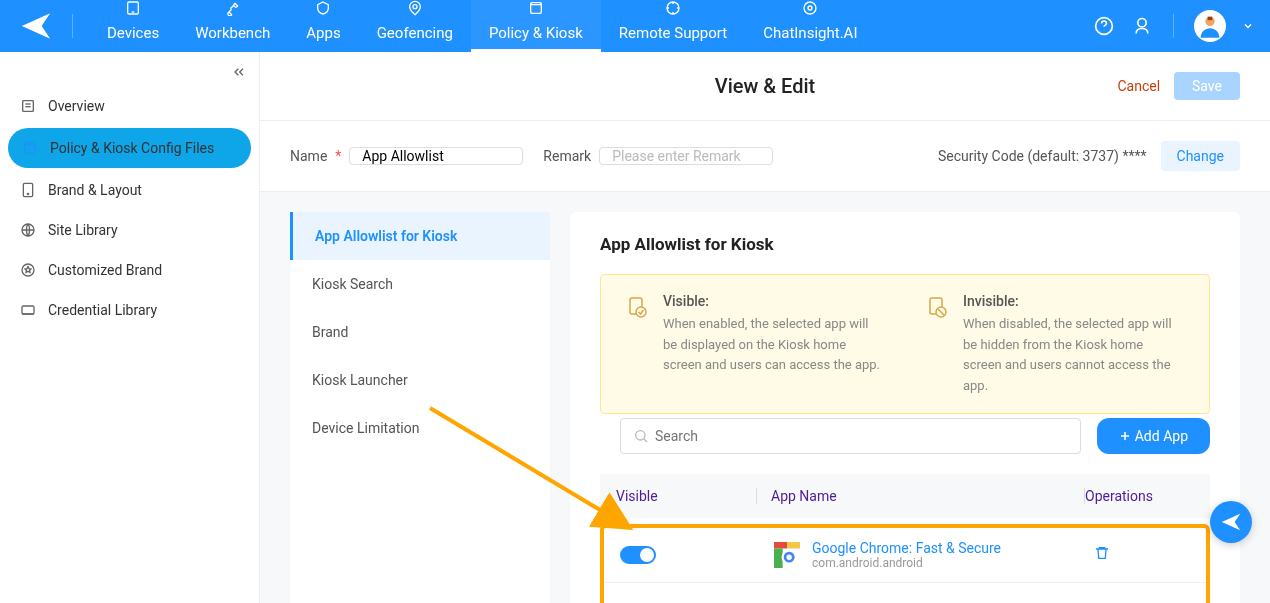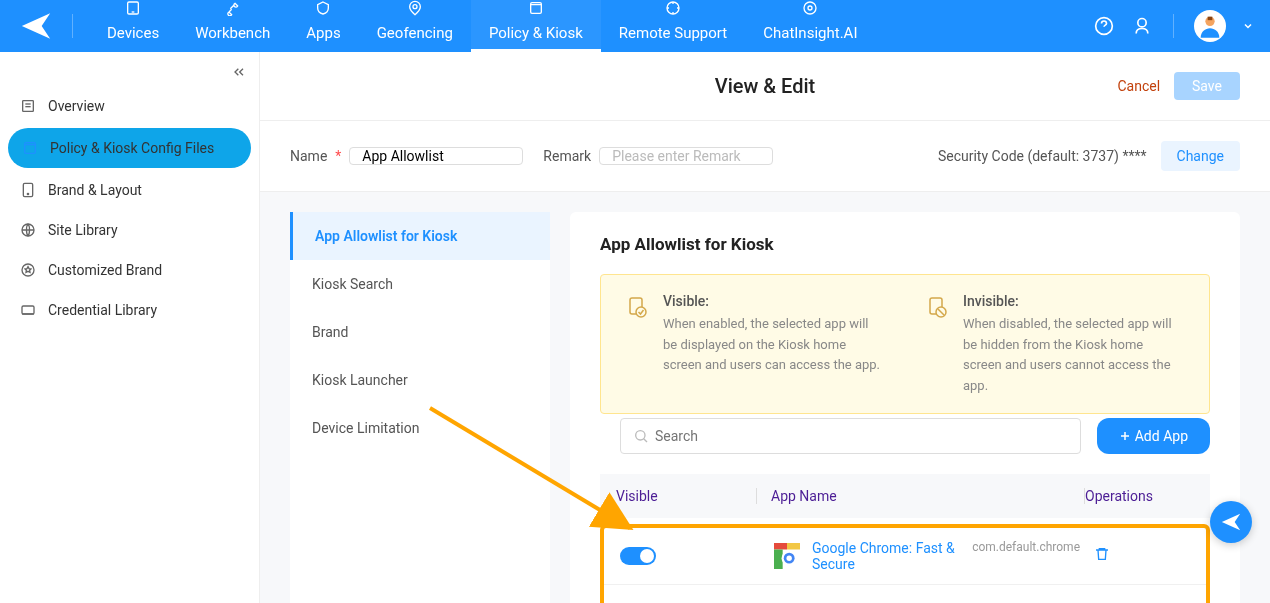--- a/index.html
+++ b/index.html
@@ -69,21 +69,21 @@
 .col-name { flex: 1; border-left: 1px solid #ddd; padding-left: 14px; }
 .col-ops { width: 110px; border-left: 1px solid #ddd; padding-left: 0; }
 
 .highlight-box { border: 4px solid #ffa500; border-radius: 6px; margin-top: 6px; }
 .table-row { display: flex; align-items: center; padding: 12px 16px; border-bottom: 1px solid #f0f0f0; }
 .table-row:last-child { border-bottom: none; }
 .toggle { width: 36px; height: 18px; background: #1e90ff; border-radius: 9px; position: relative; cursor: pointer; }
 .toggle::after { content: ""; position: absolute; width: 14px; height: 14px; background: #fff; border-radius: 50%; top: 2px; right: 2px; }
 .app-cell { flex: 1; display: flex; align-items: center; gap: 12px; padding-left: 14px; }
 .app-icon { width: 26px; height: 26px; border-radius: 3px; display: flex; align-items: center; justify-content: center; flex-shrink: 0; }
-.app-meta { display: flex; flex-direction: row; }
+.app-meta { display: flex; flex-direction: column; }
 .app-name { color: #1e90ff; font-size: 14px; cursor: pointer; }
 .app-pkg { color: #999; font-size: 12px; }
 .ops-cell { width: 110px; display: flex; justify-content: flex-start; padding-left: 14px; }
 .trash-icon { color: #1e90ff; cursor: pointer; }
 
 
 .arrow-svg { position: absolute; left: 420px; top: 398px; pointer-events: none; z-index: 50; }
 
 
 .fab { position: absolute; right: 18px; bottom: 60px; width: 42px; height: 42px; border-radius: 50%; background: #1e90ff; display:flex; align-items:center; justify-content:center; cursor:pointer; box-shadow: 0 2px 8px rgba(0,0,0,0.2); }
@@ -329,21 +329,21 @@
                     <rect x="0" y="0" width="12" height="6" fill="#e54b3c"></rect>
                     <rect x="12" y="0" width="12" height="6" fill="#f2c744"></rect>
                     <rect x="0" y="6" width="8" height="18" fill="#4baf4f"></rect>
                     <circle cx="14" cy="14" r="7" fill="#fff"></circle>
                     <circle cx="14" cy="14" r="5" fill="#4285f4"></circle>
                     <circle cx="14" cy="14" r="2.5" fill="#fff"></circle>
                   </svg>
               </div>
               <div class="app-meta">
                 <span class="app-name">Google Chrome: Fast &amp; Secure</span>
-                <span class="app-pkg">com.default.chrome</span>
+                <span class="app-pkg">com.android.android</span>
               </div>
             </div>
             <div class="ops-cell">
               <div class="trash-icon">
                 <svg width="16" height="16" viewBox="0 0 24 24" fill="none" stroke="#1e90ff" stroke-width="2">
                     <path d="M3 6h18M8 6V4h8v2M6 6l1 14h10l1-14"></path>
                   </svg>
               </div>
             </div>
           </div>

